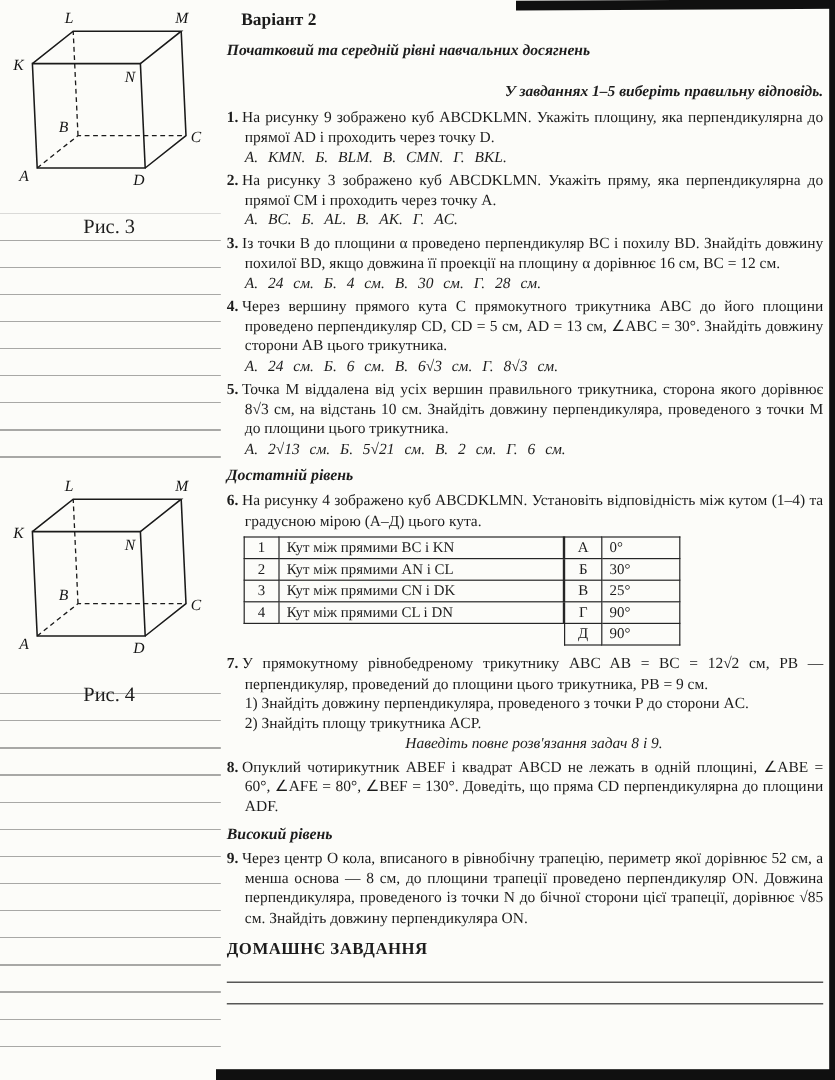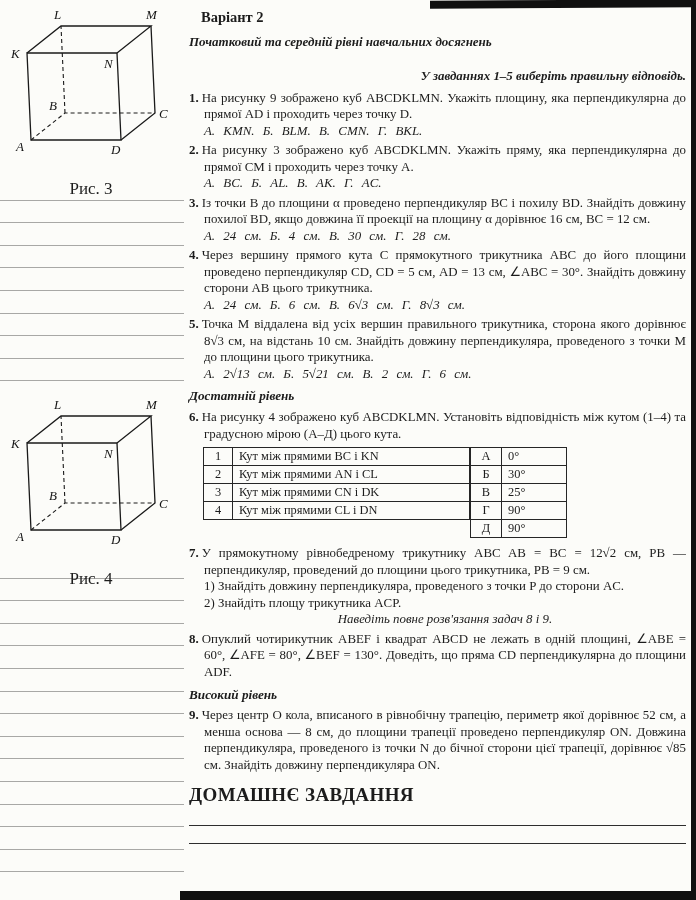--- a/index.html
+++ b/index.html
@@ -41,21 +41,21 @@
   h2.sect{font-size:13.2px;font-weight:bold;font-style:italic;margin:6px 0 4px 0;}
   
   .match-wrap{display:flex;align-items:flex-start;margin:5px 0 7px 14px;}
   table.mt{border-collapse:collapse;}
   table.mt td{border:1px solid #262626;height:17px;font-size:12.4px;
     padding:0 6px;vertical-align:middle;}
   td.c-num{width:16px;text-align:center;padding:0 4px;}
   td.c-txt{width:224px;text-align:left;}
   td.c-let{width:18px;text-align:center;padding:0 5px;}
   td.c-val{width:52px;text-align:left;padding-left:9px;}
-  h2.homework{font-size:19px;font-weight:bold;margin:10px 0 0 0;letter-spacing:0.4px;}
+  h2.homework{font-size:14px;font-weight:bold;margin:10px 0 0 0;letter-spacing:0.4px;}
   .hw-line{border-top:1.6px solid #2e2e2e;margin-top:17px;width:100%;height:0;}
 </style>
 </head>
 <body>
 
 <div class="page">
 
   <div class="artifact top"></div>
   <div class="artifact right"></div>
   <div class="artifact bottom"></div>

